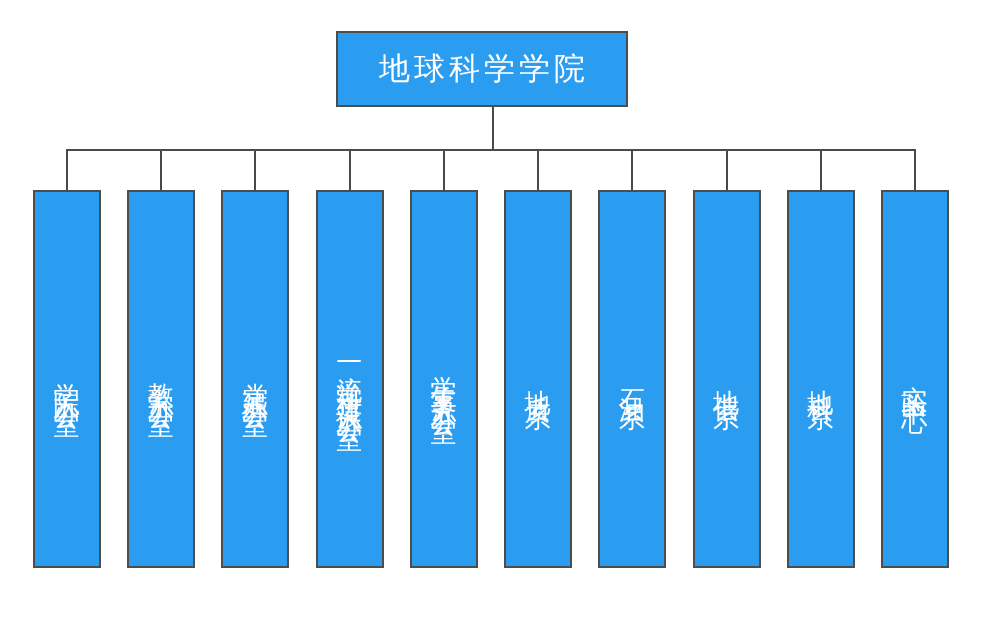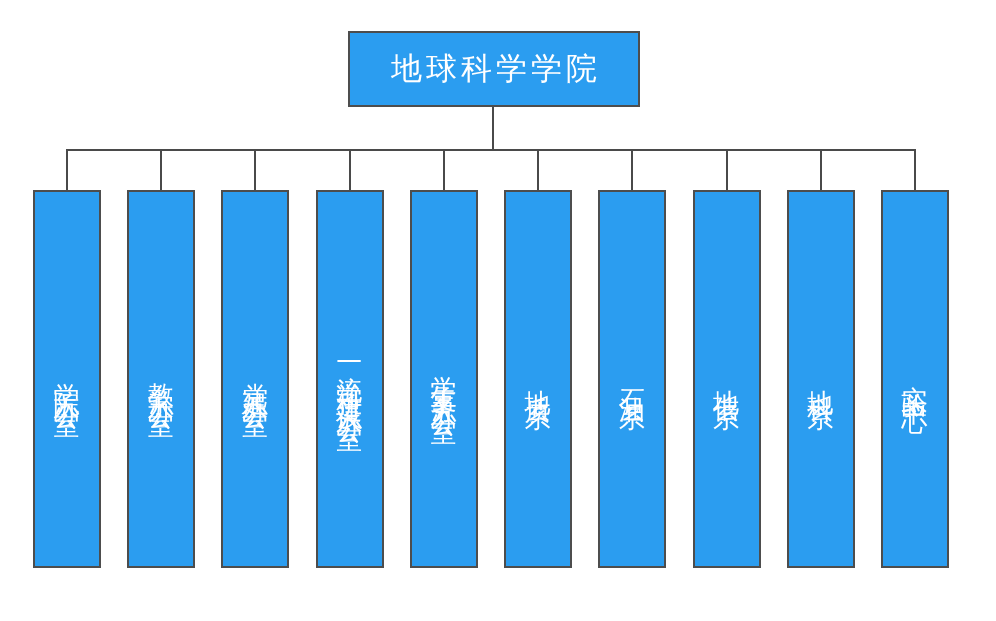--- a/index.html
+++ b/index.html
@@ -15,21 +15,21 @@
     position: relative;
     width: 996px;
     height: 621px;
     background: var(--background);
     font-family: "DejaVu Sans", "Liberation Sans", sans-serif;
     overflow: hidden;
   }
   
   .root-box {
     position: absolute;
-    left: 348px;
+    left: 336px;
     top: 31px;
     width: 292px;
     height: 76px;
     background: var(--node-fill);
     border: 2px solid var(--node-border);
     display: flex;
     align-items: center;
     justify-content: center;
   }
   .root-label {

